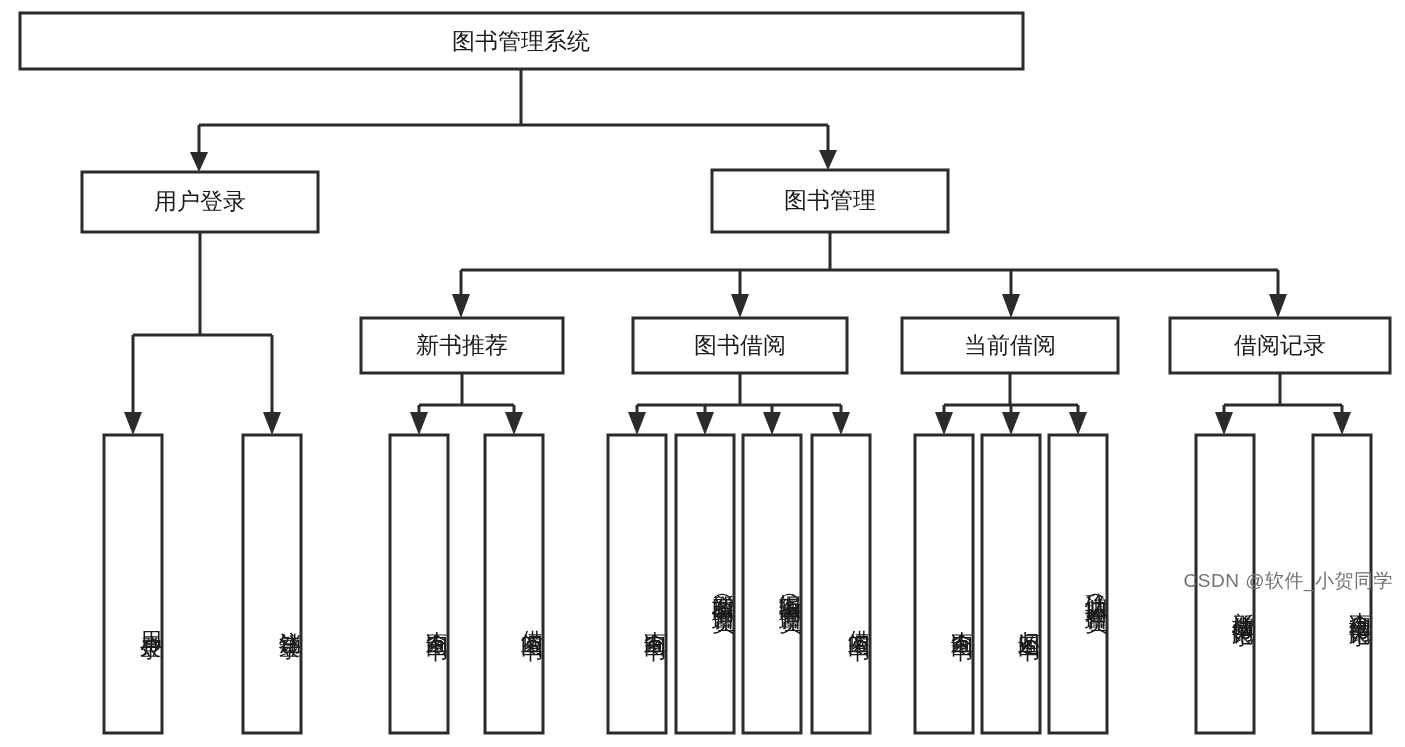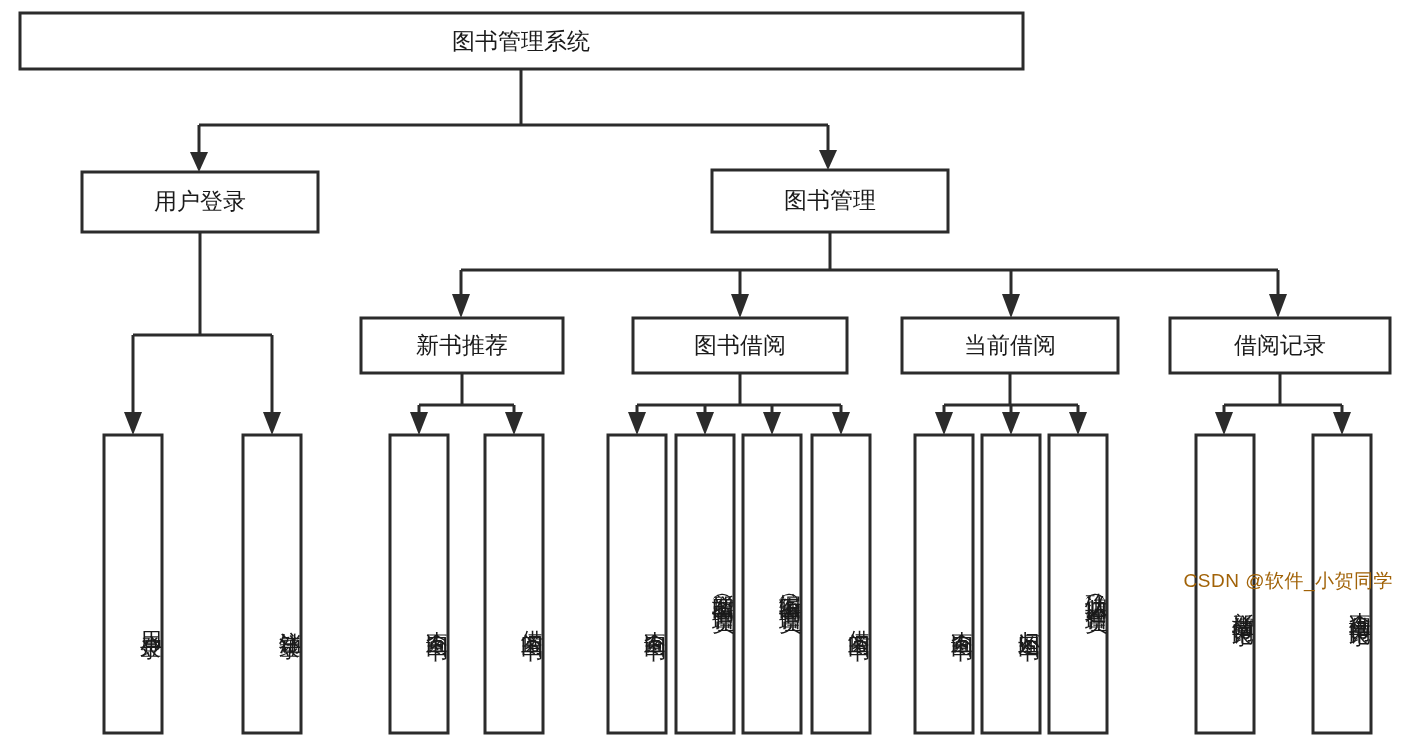--- a/index.html
+++ b/index.html
@@ -67,21 +67,21 @@
     text-align: center;
     pointer-events: none;
     user-select: none;
   }
   .watermark {
     position: absolute;
     right: 12px;
     bottom: 6px;
     font-family: "Liberation Sans", "DejaVu Sans", sans-serif;
     font-size: 19px;
-    color: #a16207;
+    color: #737373;
     letter-spacing: 0.5px;
     white-space: nowrap;
     user-select: none;
   }
 </style>
 </head>
 <body>
 
 <div id="diagram-root">
 

